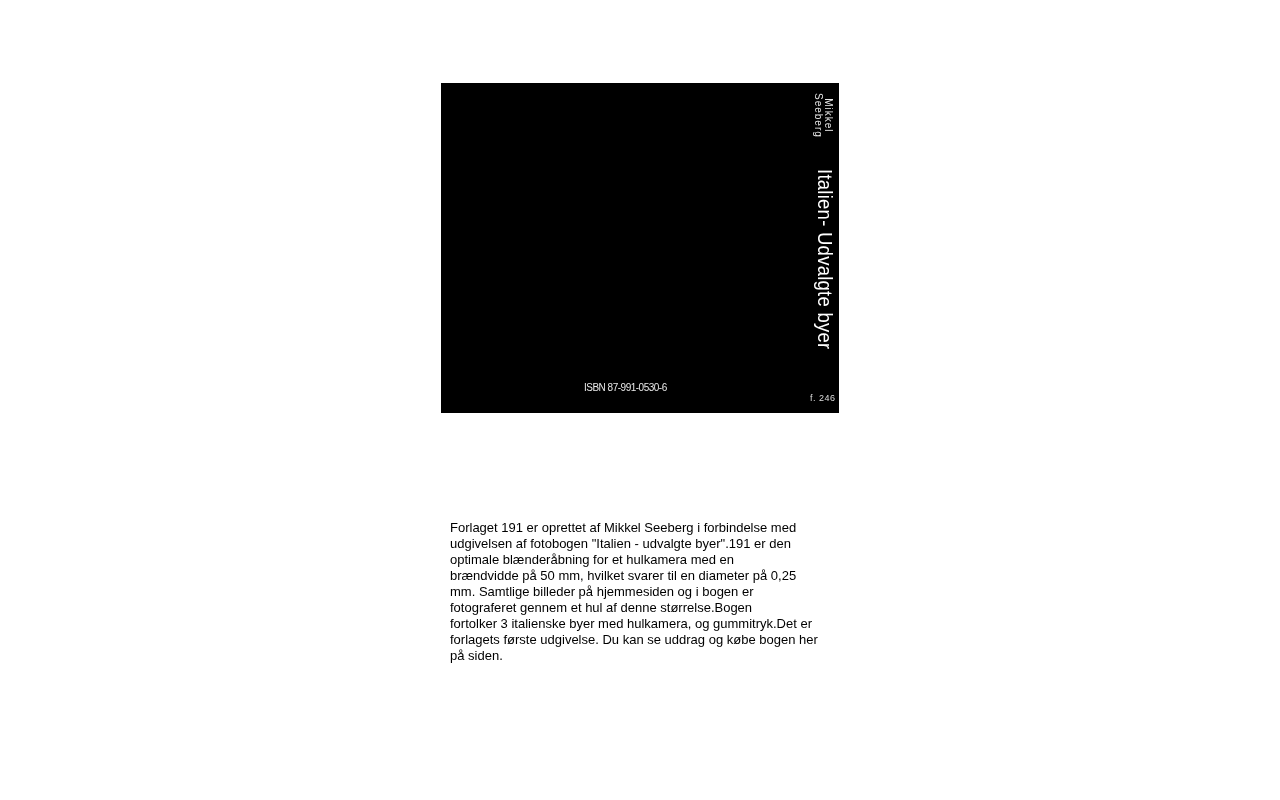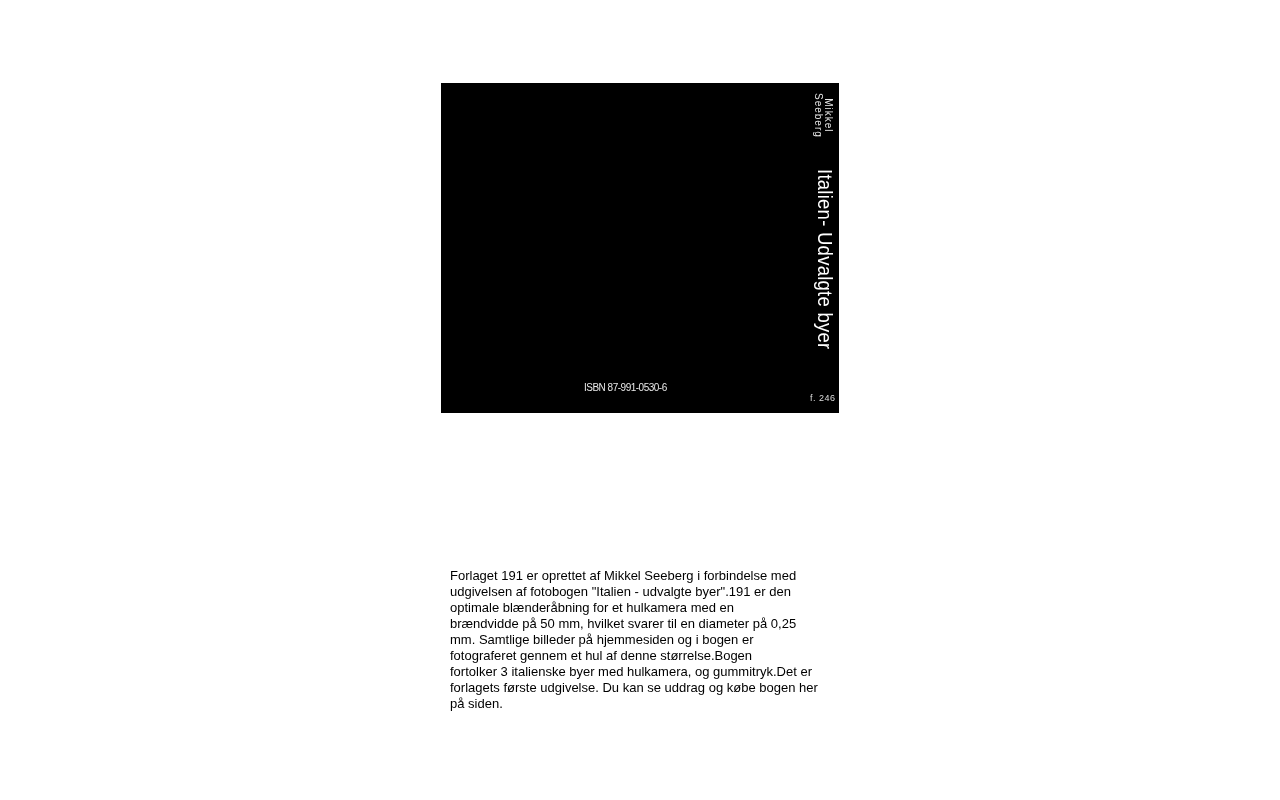--- a/index.html
+++ b/index.html
@@ -70,21 +70,20 @@
   }
   .intro {
     position: absolute;
     left: 450px;
     top: 520px;
     width: 440px;
     font-size: 13px;
     line-height: 16px;
     color: var(--body_text, #000000);
     white-space: pre-line;
-    margin-top: 48px;
   }
 </style>
 </head>
 <body>
 
 <div class="page">
 
   <div class="cover">
     <span class="cover-author">Mikkel
 Seeberg</span>

